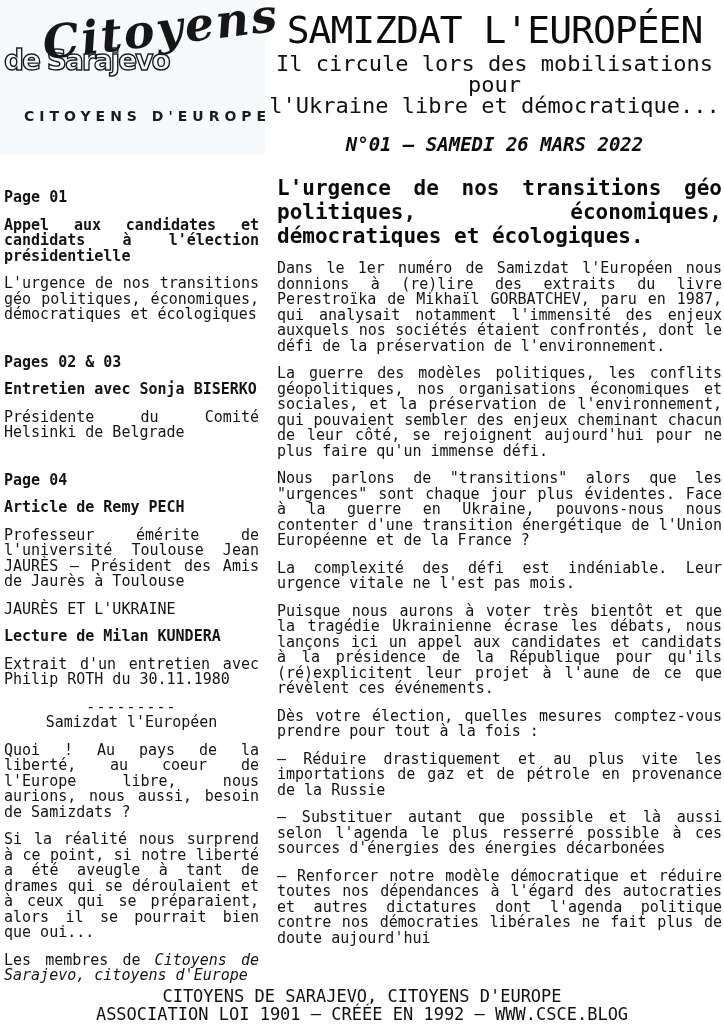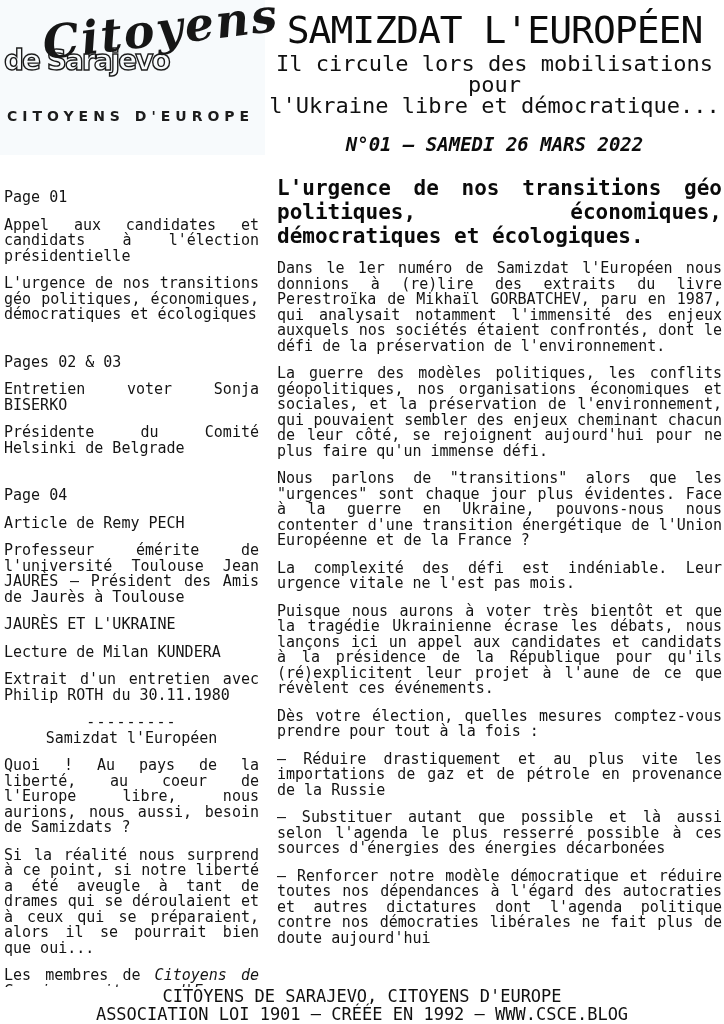--- a/index.html
+++ b/index.html
@@ -23,40 +23,40 @@
   .logo-outline {
     position:absolute; top:44px; left:4px;
     font-family:"DejaVu Sans","Liberation Sans",sans-serif;
     font-weight:bold; font-size:28px; letter-spacing:-2px; white-space:nowrap;
     color:#444;
   }
   @supports (-webkit-text-stroke: 1px #000) {
     .logo-outline { color:transparent; -webkit-text-stroke:1.4px #1a1a1a; }
   }
   .logo-caption {
-    position:absolute; top:108px; left:7px; width:245px;
+    position:absolute; top:108px; left:24px; width:245px;
     font-family:"DejaVu Sans","Liberation Sans",sans-serif;
     font-size:14px; font-weight:600; letter-spacing:5px; color:#1c1c1c; white-space:nowrap;
   }
   .title-block { flex:1 1 auto; text-align:center; padding-top:10px; }
   .main-title {
     margin:0; font-weight:normal; font-size:38px; line-height:40px;
     letter-spacing:-1px; white-space:nowrap; color:#0c0c0c;
   }
   .subtitle { margin-top:3px; font-size:22px; line-height:21px; color:#101010; }
   .edition { margin-top:17px; font-size:19px; font-weight:bold; font-style:italic; color:#0c0c0c; }
 
   
   .columns { position:absolute; top:176px; left:4px; width:718px; display:flex; }
   .col { font-size:15px; line-height:15.5px; color:#141414; }
   .col p { margin:0 0 12px 0; text-align:justify; }
   .col-left  { width:255px; flex:0 0 auto; margin-top:14px; }
   .col-right { width:445px; flex:0 0 auto; margin-left:18px; }
 
-  .toc-h { font-weight:normal; text-align:justify; }
+  .toc-h { font-weight:bold; text-align:justify; }
   .gap-top { margin-top:32px !important; }
   .toc-center { text-align:center !important; }
   .toc-sep { margin-bottom:0 !important; letter-spacing:1px; }
   .col em { font-style:italic; }
 
   .article-heading {
     margin:0 0 13px 0; font-size:21px; line-height:24px; font-weight:bold;
     text-align:justify; color:#0a0a0a;
   }
   .bold-p { font-weight:normal; }
@@ -88,21 +88,21 @@
     </div>
   </header>
 
   <div class="columns">
 
     <aside class="col col-left">
       <p class="toc-h">Page 01</p>
       <p class="toc-h">Appel aux candidates et candidats à l'élection présidentielle</p>
       <p>L'urgence de nos transitions géo politiques, économiques, démocratiques et écologiques</p>
       <p class="toc-h gap-top">Pages 02 &amp; 03</p>
-      <p class="toc-h">Entretien voter Sonja BISERKO</p>
+      <p class="toc-h">Entretien avec Sonja BISERKO</p>
       <p>Présidente du Comité Helsinki de Belgrade</p>
       <p class="toc-h gap-top">Page 04</p>
       <p class="toc-h">Article de Remy PECH</p>
       <p>Professeur émérite de l'université Toulouse Jean JAURÈS – Président des Amis de Jaurès à Toulouse</p>
       <p>JAURÈS ET L'UKRAINE</p>
       <p class="toc-h">Lecture de Milan KUNDERA</p>
       <p>Extrait d'un entretien avec Philip ROTH du 30.11.1980</p>
       <p class="toc-center toc-sep">---------</p>
       <p class="toc-center">Samizdat l'Européen</p>
       <p>Quoi ! Au pays de la liberté, au coeur de l'Europe libre, nous aurions, nous aussi, besoin de Samizdats ?</p>

